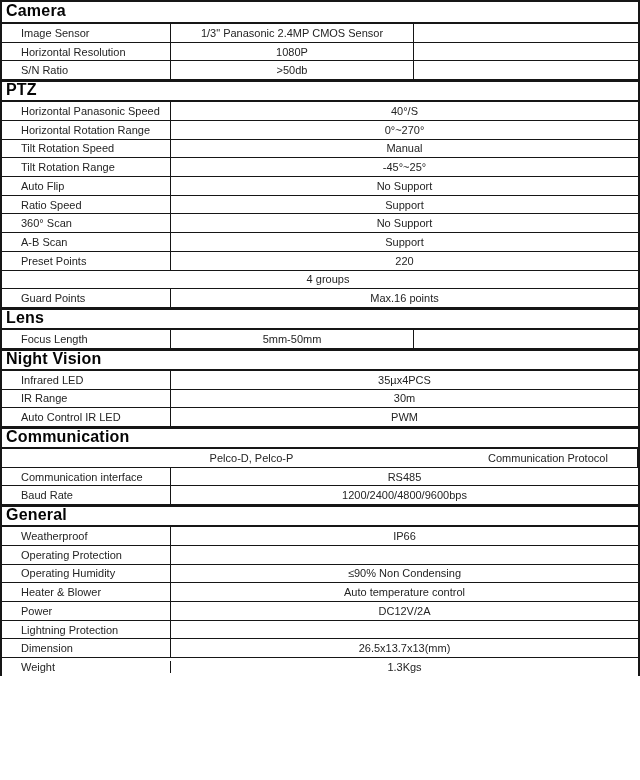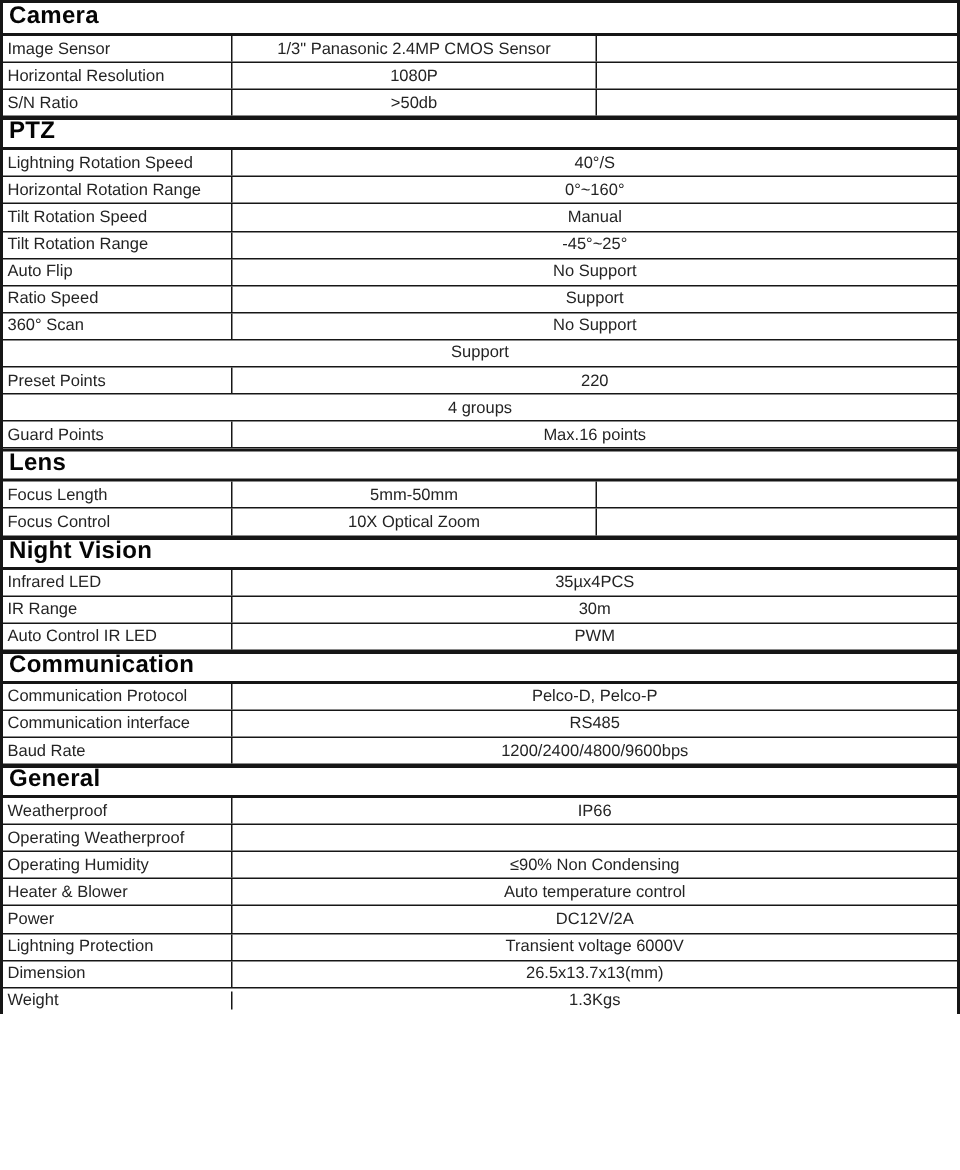--- a/index.html
+++ b/index.html
@@ -30,20 +30,21 @@
     letter-spacing: 0.2px;
     color: #050505;
     line-height: 1;
     padding-bottom: 2px;
   }
   .spec-row {
     flex: 1 1 0;
     display: flex;
     border-bottom: 1.5px solid #161616;
     min-height: 0;
+    padding-left: 16px;
   }
   .spec-row:last-child { border-bottom: none; align-items: center; }
   .cell {
     display: flex; align-items: center;
     font-size: 11px;
     color: #242424;
     overflow: hidden;
     white-space: nowrap;
   }
   .cell.label {
@@ -83,26 +84,26 @@
   <div class="spec-row three">
     <div class="cell label">S/N Ratio</div>
     <div class="cell value">&gt;50db</div>
     <div class="cell empty"></div>
   </div>
 
   <div class="section-header not-first">
     <span class="section-title">PTZ</span>
   </div>
   <div class="spec-row two">
-    <div class="cell label">Lightning Rotation Speed</div>
+    <div class="cell label">Horizontal Panasonic Speed</div>
     <div class="cell value">40°/S</div>
   </div>
   <div class="spec-row two">
     <div class="cell label">Horizontal Rotation Range</div>
-    <div class="cell value">0°~160°</div>
+    <div class="cell value">0°~270°</div>
   </div>
   <div class="spec-row two">
     <div class="cell label">Tilt Rotation Speed</div>
     <div class="cell value">Manual</div>
   </div>
   <div class="spec-row two">
     <div class="cell label">Tilt Rotation Range</div>
     <div class="cell value">-45°~25°</div>
   </div>
   <div class="spec-row two">
@@ -111,20 +112,21 @@
   </div>
   <div class="spec-row two">
     <div class="cell label">Ratio Speed</div>
     <div class="cell value">Support</div>
   </div>
   <div class="spec-row two">
     <div class="cell label">360° Scan</div>
     <div class="cell value">No Support</div>
   </div>
   <div class="spec-row two">
+    <div class="cell label">A-B Scan</div>
     <div class="cell value">Support</div>
   </div>
   <div class="spec-row two">
     <div class="cell label">Preset Points</div>
     <div class="cell value">220</div>
   </div>
   <div class="spec-row two">
     <div class="cell value">4 groups</div>
   </div>
   <div class="spec-row two">
@@ -133,25 +135,20 @@
   </div>
 
   <div class="section-header not-first">
     <span class="section-title">Lens</span>
   </div>
   <div class="spec-row three">
     <div class="cell label">Focus Length</div>
     <div class="cell value">5mm-50mm</div>
     <div class="cell empty"></div>
   </div>
-  <div class="spec-row three">
-    <div class="cell label">Focus Control</div>
-    <div class="cell value">10X Optical Zoom</div>
-    <div class="cell empty"></div>
-  </div>
 
   <div class="section-header not-first">
     <span class="section-title">Night Vision</span>
   </div>
   <div class="spec-row two">
     <div class="cell label">Infrared LED</div>
     <div class="cell value">35µx4PCS</div>
   </div>
   <div class="spec-row two">
     <div class="cell label">IR Range</div>
@@ -159,57 +156,56 @@
   </div>
   <div class="spec-row two">
     <div class="cell label">Auto Control IR LED</div>
     <div class="cell value">PWM</div>
   </div>
 
   <div class="section-header not-first">
     <span class="section-title">Communication</span>
   </div>
   <div class="spec-row two">
+    <div class="cell value">Pelco-D, Pelco-P</div>
     <div class="cell label">Communication Protocol</div>
-    <div class="cell value">Pelco-D, Pelco-P</div>
   </div>
   <div class="spec-row two">
     <div class="cell label">Communication interface</div>
     <div class="cell value">RS485</div>
   </div>
   <div class="spec-row two">
     <div class="cell label">Baud Rate</div>
     <div class="cell value">1200/2400/4800/9600bps</div>
   </div>
 
   <div class="section-header not-first">
     <span class="section-title">General</span>
   </div>
   <div class="spec-row two">
     <div class="cell label">Weatherproof</div>
     <div class="cell value">IP66</div>
   </div>
   <div class="spec-row two">
-    <div class="cell label">Operating Weatherproof</div>
+    <div class="cell label">Operating Protection</div>
   </div>
   <div class="spec-row two">
     <div class="cell label">Operating Humidity</div>
     <div class="cell value">≤90% Non Condensing</div>
   </div>
   <div class="spec-row two">
     <div class="cell label">Heater &amp; Blower</div>
     <div class="cell value">Auto temperature control</div>
   </div>
   <div class="spec-row two">
     <div class="cell label">Power</div>
     <div class="cell value">DC12V/2A</div>
   </div>
   <div class="spec-row two">
     <div class="cell label">Lightning Protection</div>
-    <div class="cell value">Transient voltage 6000V</div>
   </div>
   <div class="spec-row two">
     <div class="cell label">Dimension</div>
     <div class="cell value">26.5x13.7x13(mm)</div>
   </div>
   <div class="spec-row two">
     <div class="cell label">Weight</div>
     <div class="cell value">1.3Kgs</div>
   </div>
 

